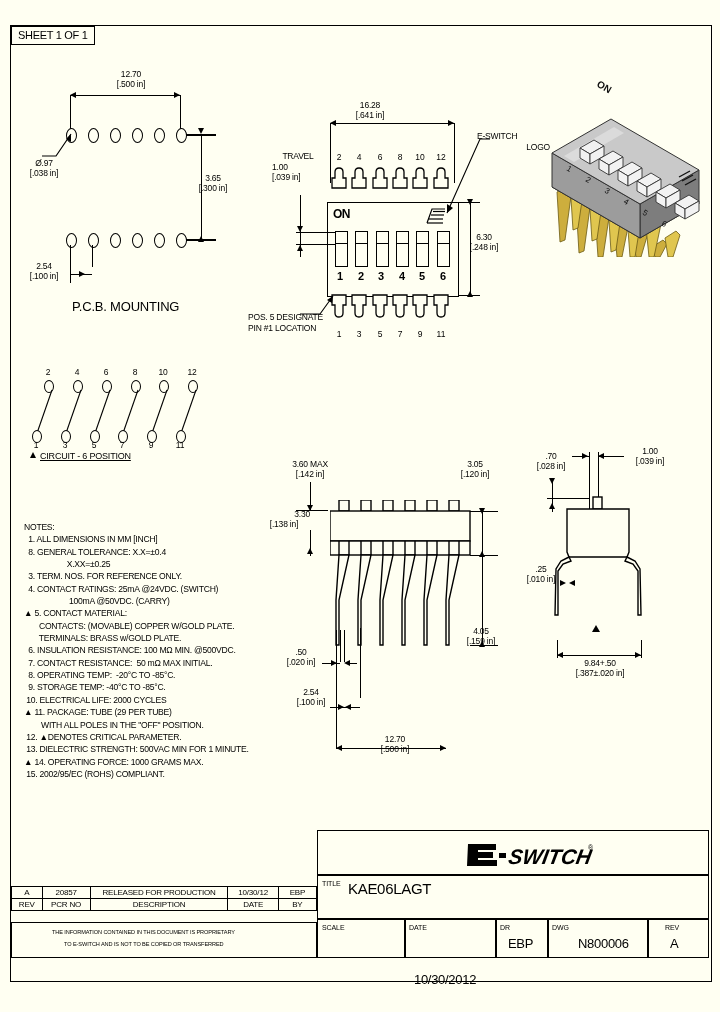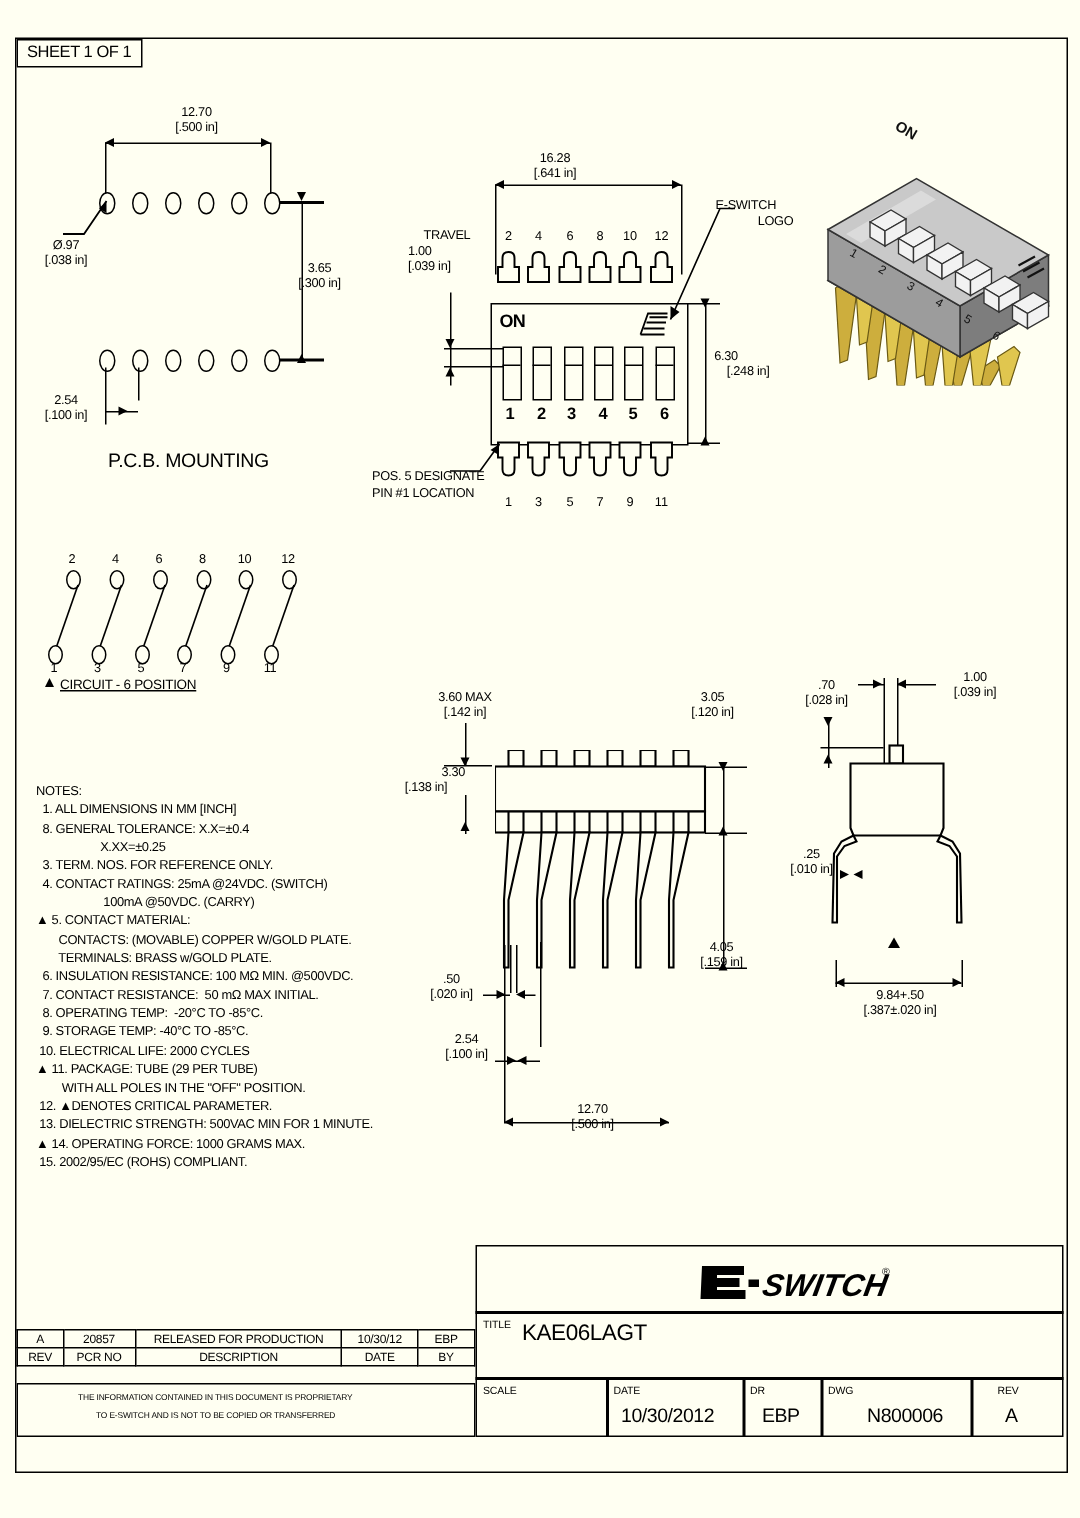--- a/index.html
+++ b/index.html
@@ -238,37 +238,37 @@
     <div class="pinnum" style="left:393px;top:329px;">7</div>
     <div class="pinnum" style="left:413px;top:329px;">9</div>
     <div class="pinnum" style="left:434px;top:329px;">11</div>
 
     <div class="ln h" style="left:458px;top:202px;width:22px;"></div>
     <div class="ln h" style="left:458px;top:295px;width:22px;"></div>
     <div class="ln v" style="left:470px;top:202px;height:93px;"></div>
     <div class="ar ard" style="left:467px;top:199px;"></div>
     <div class="ar aru" style="left:467px;top:291px;"></div>
     <div class="t dim" style="left:455px;top:233px;width:58px;">6.30</div>
-    <div class="t dim" style="left:455px;top:243px;width:58px;text-align:right;">[.248 in]</div>
+    <div class="t dim" style="left:455px;top:243px;width:58px;">[.248 in]</div>
 
     <div class="t dim" style="left:272px;top:152px;width:52px;text-align:center;">TRAVEL</div>
     <div class="t dim" style="left:272px;top:163px;width:52px;text-align:left;">1.00</div>
     <div class="t dim" style="left:272px;top:173px;width:52px;text-align:left;">[.039 in]</div>
     <div class="ln h" style="left:296px;top:232px;width:40px;"></div>
     <div class="ln h" style="left:296px;top:244px;width:40px;"></div>
     <div class="ln v" style="left:300px;top:195px;height:62px;"></div>
     <div class="ar ard" style="left:297px;top:226px;"></div>
     <div class="ar aru" style="left:297px;top:245px;"></div>
 
     <svg style="position:absolute;left:436px;top:133px;" width="55" height="82">
       <path d="M11,80 L44,6 L54,6" stroke="#000" stroke-width="1.1" fill="none"></path>
       <polygon points="11,80 11,71 17,75" fill="#000"></polygon>
     </svg>
     <div class="t dim" style="left:477px;top:132px;width:66px;text-align:left;">E-SWITCH</div>
-    <div class="t dim" style="left:484px;top:143px;width:66px;text-align:center;">LOGO</div>
+    <div class="t dim" style="left:484px;top:143px;width:66px;text-align:right;">LOGO</div>
 
     <svg style="position:absolute;left:300px;top:292px;" width="38" height="32">
       <path d="M33,4 L20,22 L0,22" stroke="#000" stroke-width="1.1" fill="none"></path>
       <polygon points="33,4 27,8 32,11" fill="#000"></polygon>
     </svg>
     <div class="t dim" style="left:248px;top:313px;width:100px;text-align:left;">POS. 5 DESIGNATE</div>
     <div class="t dim" style="left:248px;top:324px;width:100px;text-align:left;">PIN #1 LOCATION</div>
   </div>
 
   <div>
@@ -517,21 +517,21 @@
       </svg>
     </div>
 
     <div class="tbl" style="left:322px;top:880px;">TITLE</div>
     <div class="tbv" style="left:348px;top:880px;font-size:15px;">KAE06LAGT</div>
 
     <div class="tbl" style="left:322px;top:924px;">SCALE</div>
     <div class="tbv" style="left:330px;top:934px;"></div>
 
     <div class="tbl" style="left:409px;top:924px;">DATE</div>
-    <div class="tbv" style="left:414px;top:936px;">10/30/2012</div>
+    <div class="tbv" style="left:414px;top:972px;">10/30/2012</div>
 
     <div class="tbl" style="left:500px;top:924px;">DR</div>
     <div class="tbv" style="left:508px;top:936px;">EBP</div>
 
     <div class="tbl" style="left:552px;top:924px;">DWG</div>
     <div class="tbv" style="left:578px;top:936px;">N800006</div>
 
     <div class="tbl" style="left:665px;top:924px;">REV</div>
     <div class="tbv" style="left:670px;top:936px;">A</div>
   </div>

